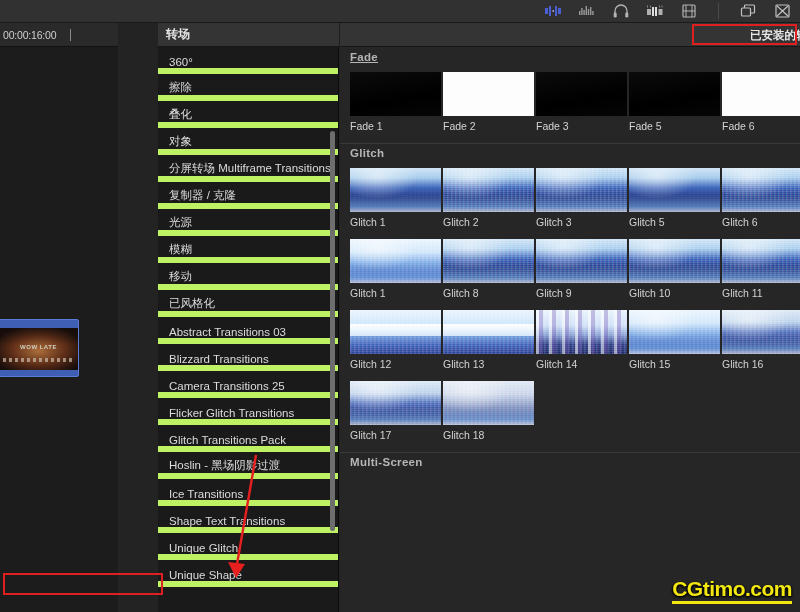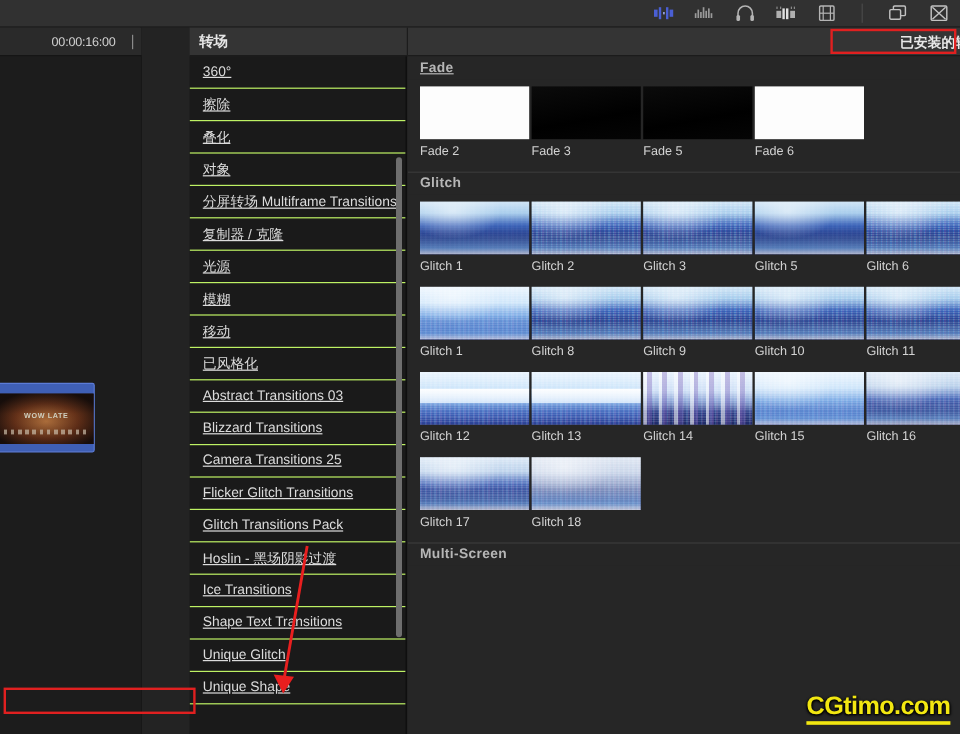--- a/index.html
+++ b/index.html
@@ -22,21 +22,21 @@
   .tb-sep { width: 1px; height: 16px; background: #4a4a4a; margin: 0 5px; }
 
   
   .left-strip {
     position: absolute; top: 23px; left: 0; width: 118px; height: 589px;
     background: #1e1e1e; border-right: 1px solid #0d0d0d;
   }
   .tc-bar {
     position: absolute; top: 0; left: 0; width: 118px; height: 24px;
     background: #2a2a2a; border-bottom: 1px solid #111;
-    display: flex; align-items: center; padding-left: 40px;
+    display: flex; align-items: center;
   }
   .tc-text {
     font-size: 10.5px; color: #d0d0d0; padding-left: 3px;
     font-family: "Liberation Sans", "DejaVu Sans", sans-serif; letter-spacing: -0.2px;
   }
   .tc-caret { width: 1px; height: 12px; background: #8a8a8a; margin-left: 14px; }
   .tl-body { position: absolute; top: 24px; left: 0; width: 118px; height: 565px; background: #1c1c1c; }
   .tl-clip {
     position: absolute; top: 272px; left: -4px; width: 83px; height: 58px;
     background: #3f5fb5; border: 1px solid #5b7bd6; border-radius: 2px; overflow: hidden;
@@ -81,23 +81,23 @@
     position: absolute; top: 24px; right: 3px; width: 105px; height: 21px;
     border: 2px solid #e02020; pointer-events: none; z-index: 40;
   }
 
   
   .sidebar {
     position: absolute; top: 24px; left: 0; width: 181px; height: 565px;
     background: #1a1a1a; border-right: 1px solid #0d0d0d; overflow: hidden;
   }
   .side-item {
-    height: 27px; display: flex; align-items: center;
+    height: 27px; display: flex; align-items: flex-end;
     padding-left: 11px; font-size: 11.5px; color: #dcdcdc;
-    border-bottom: 1px solid #bef264; cursor: default; white-space: nowrap; text-decoration: underline;
+    border-bottom: 6px solid #bef264; cursor: default; white-space: nowrap;
   }
   .side-scroll {
     position: absolute; top: 84px; left: 172px; width: 5px; height: 400px;
     background: #6e6e6e; border-radius: 3px;
   }
   .red-box-item {
     position: absolute; left: 3px; top: 573px; width: 160px; height: 22px;
     border: 2px solid #e02020; pointer-events: none; z-index: 41;
   }
 
@@ -350,20 +350,24 @@
       <div class="side-scroll"></div>
     </div>
 
     <div class="content">
       <div id="content-sections">
           <div class="sec-head first">
             <span>Fade</span>
           </div>
           <div class="grid">
             <div class="cell">
+              <div class="thumb t-black"></div>
+              <div class="cap">Fade 1</div>
+            </div>
+            <div class="cell">
               <div class="thumb t-white"></div>
               <div class="cap">Fade 2</div>
             </div>
             <div class="cell">
               <div class="thumb t-black"></div>
               <div class="cap">Fade 3</div>
             </div>
             <div class="cell">
               <div class="thumb t-black"></div>
               <div class="cap">Fade 5</div>

